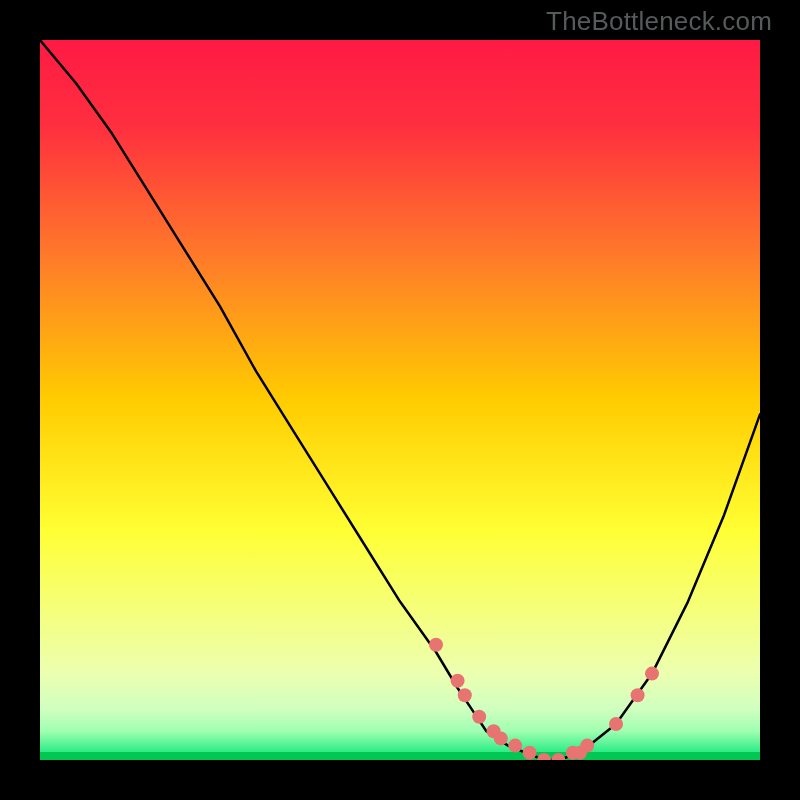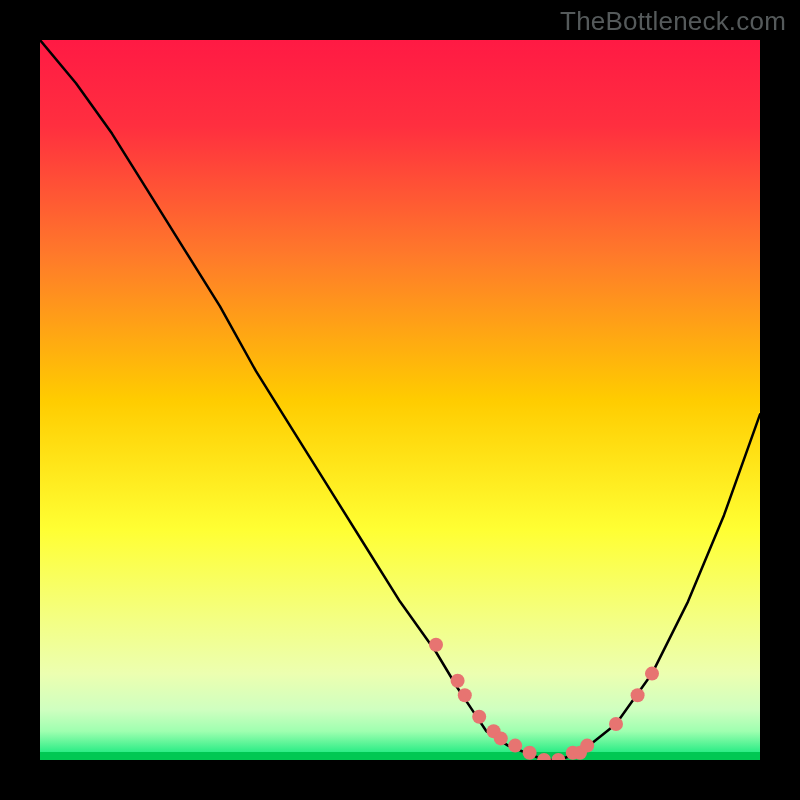--- a/index.html
+++ b/index.html
@@ -20,21 +20,21 @@
   .plot-area {
     position: absolute;
     left: 40px;
     top: 40px;
     width: 720px;
     height: 720px;
   }
   .watermark {
     position: absolute;
     top: 6px;
-    right: 14px;
+    right: 28px;
     color: #555a5b;
     font-size: 26px;
     font-weight: 500;
     letter-spacing: 0.2px;
     font-family: Arial, sans-serif;
   }
   svg { display: block; }
 </style>
 </head>
 <body>

